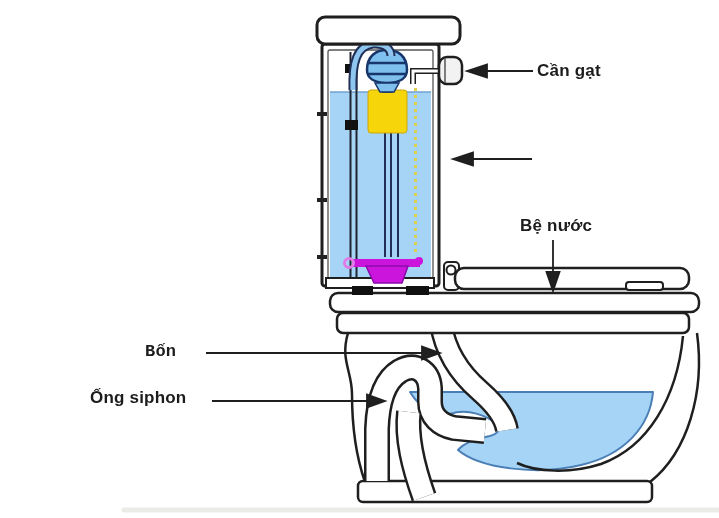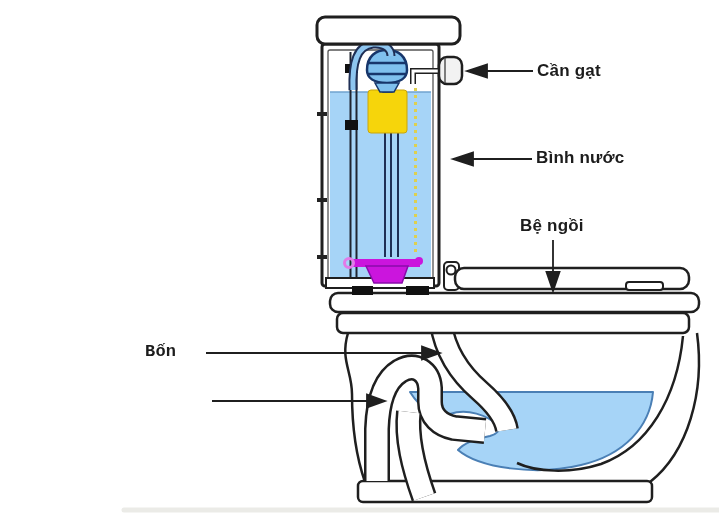--- a/index.html
+++ b/index.html
@@ -127,16 +127,16 @@
       <polygon points="404,353 386,346.5 386,359.5"></polygon>
     </g>
     <g>
       <line x1="176" y1="401" x2="332" y2="401"></line>
       <polygon points="349,401 331,394.5 331,407.5"></polygon>
     </g>
   </g>
 </svg>
 
   <div class="lbl lbl-can-gat">Cần gạt</div>
-  <div class="lbl lbl-binh-nuoc">Bình nước</div>
-  <div class="lbl lbl-be-ngoi">Bệ ngồi</div>
+  <div class="lbl lbl-be-ngoi">Bệ nước</div>
   <div class="lbl lbl-bon">Bốn</div>
+  <div class="lbl lbl-ong-siphon">Ống siphon</div>
 </div>
 
 </body></html>

